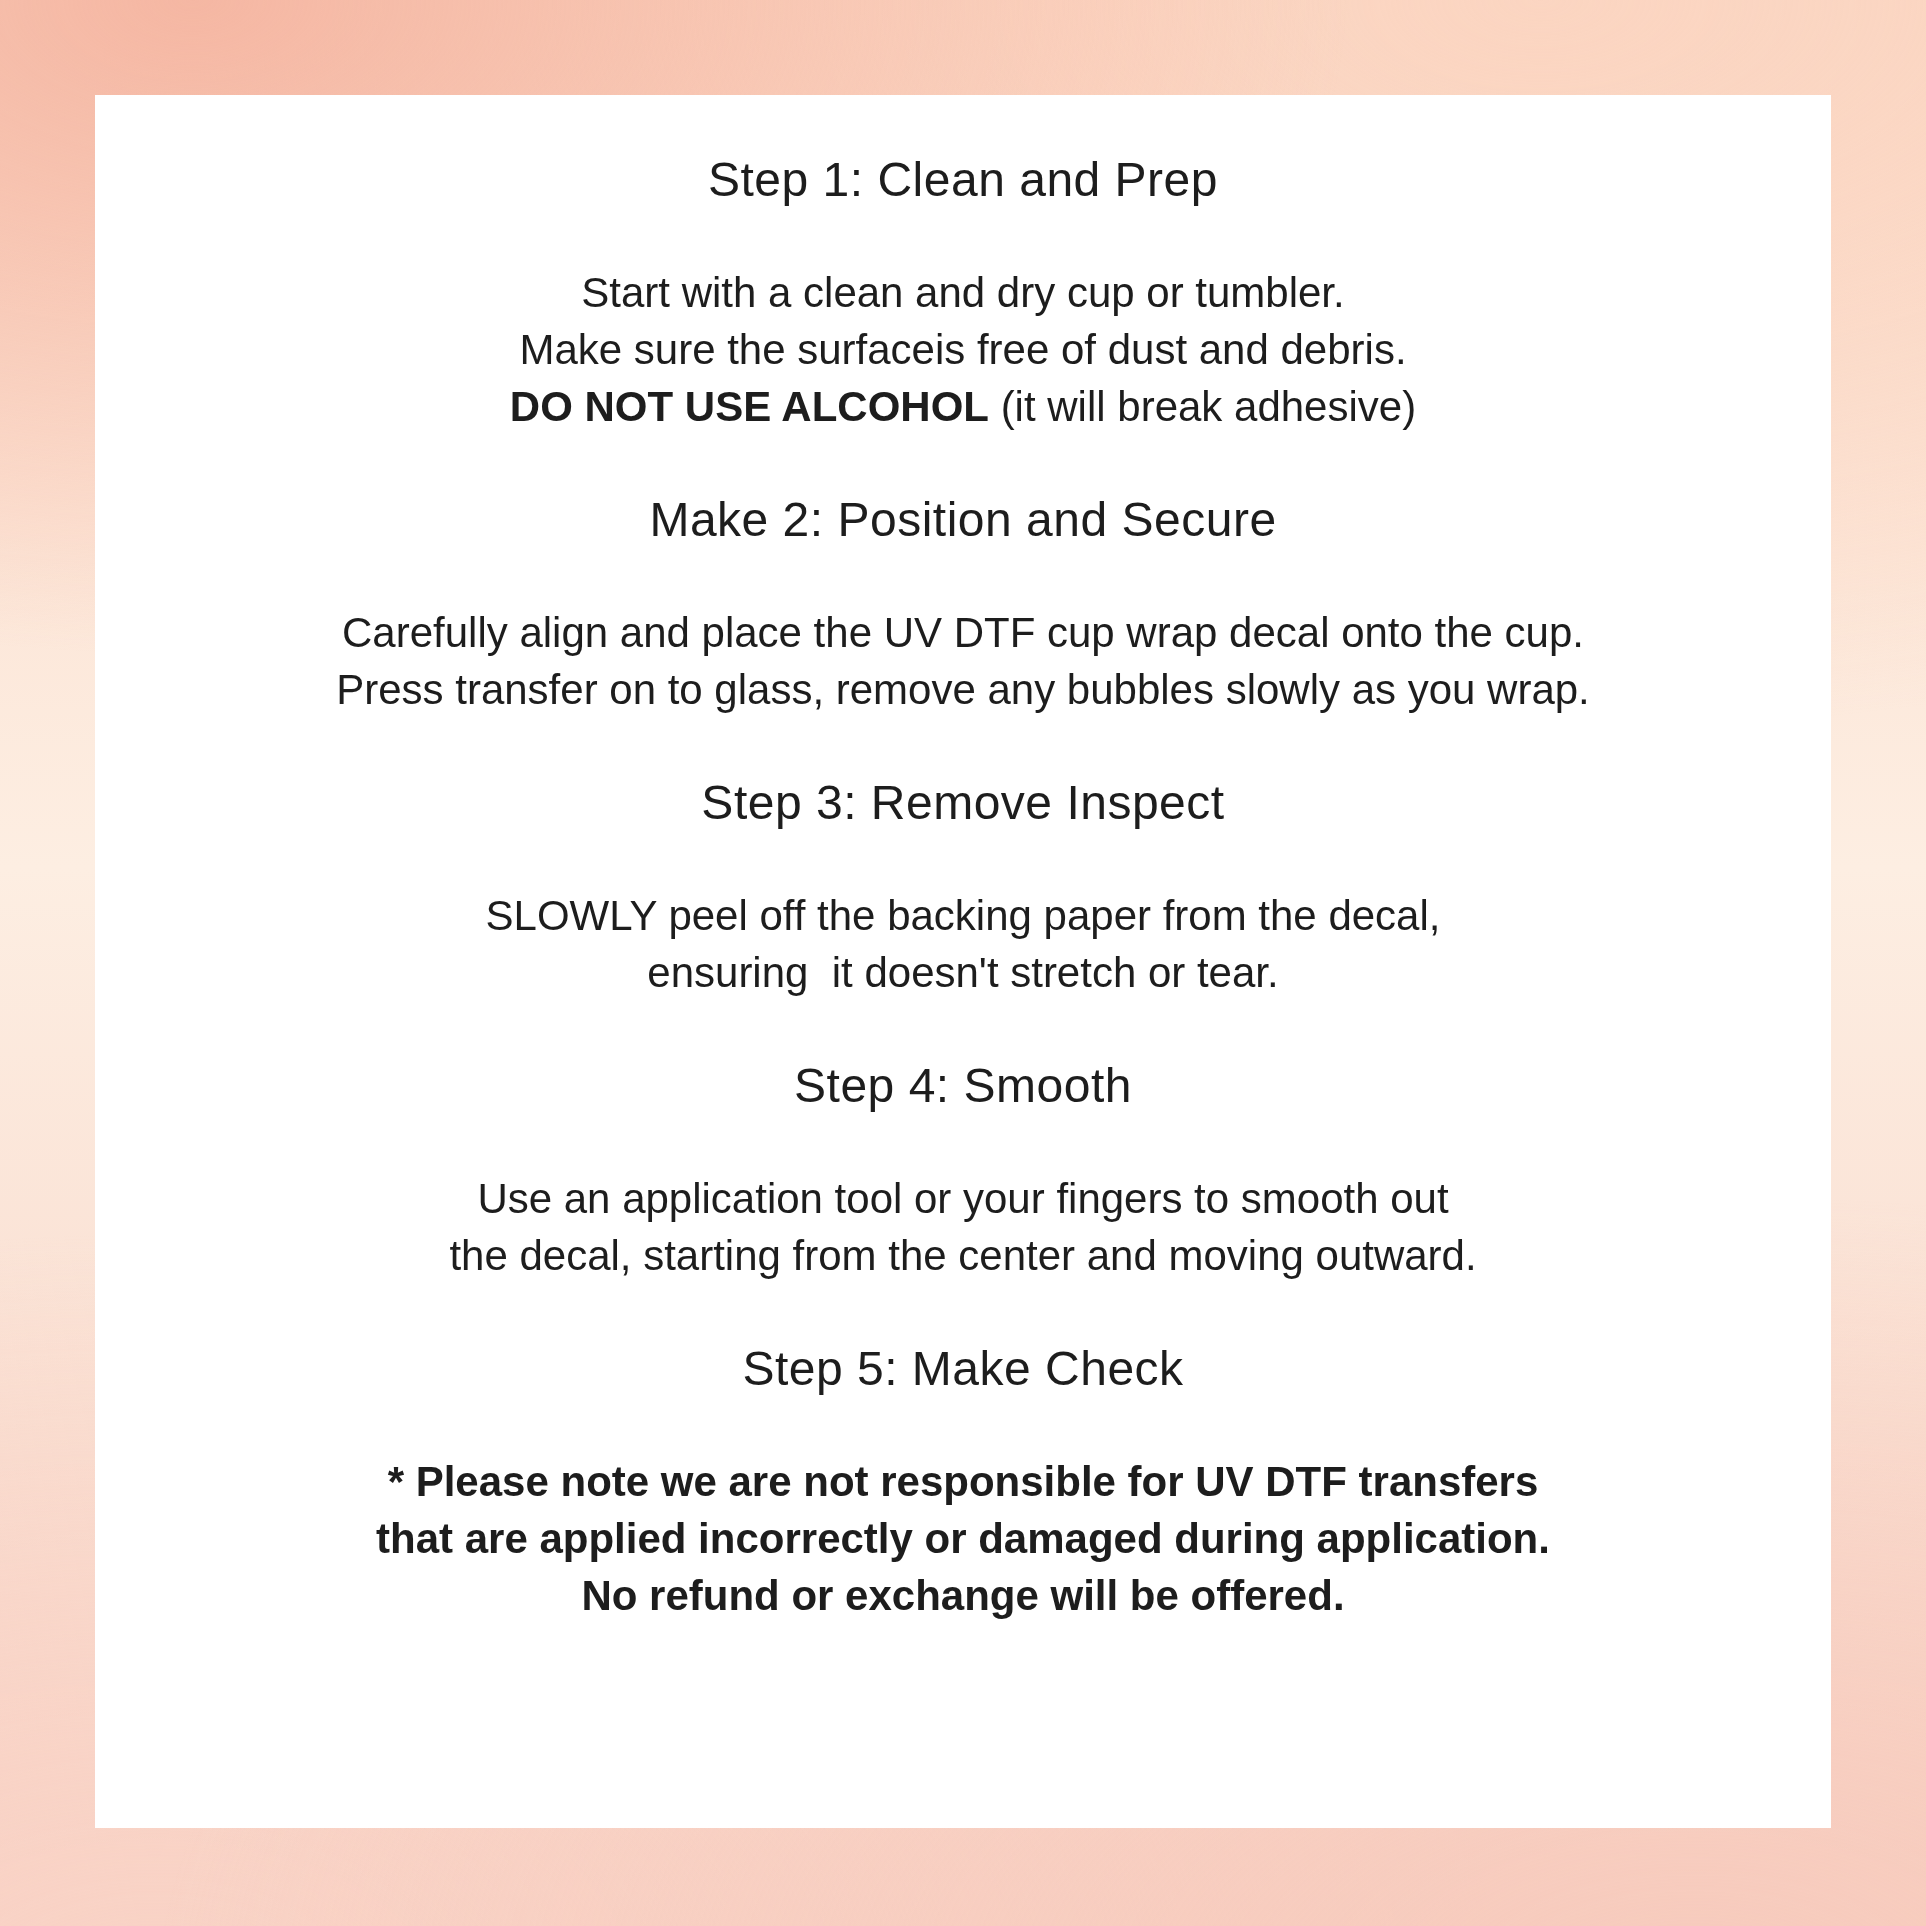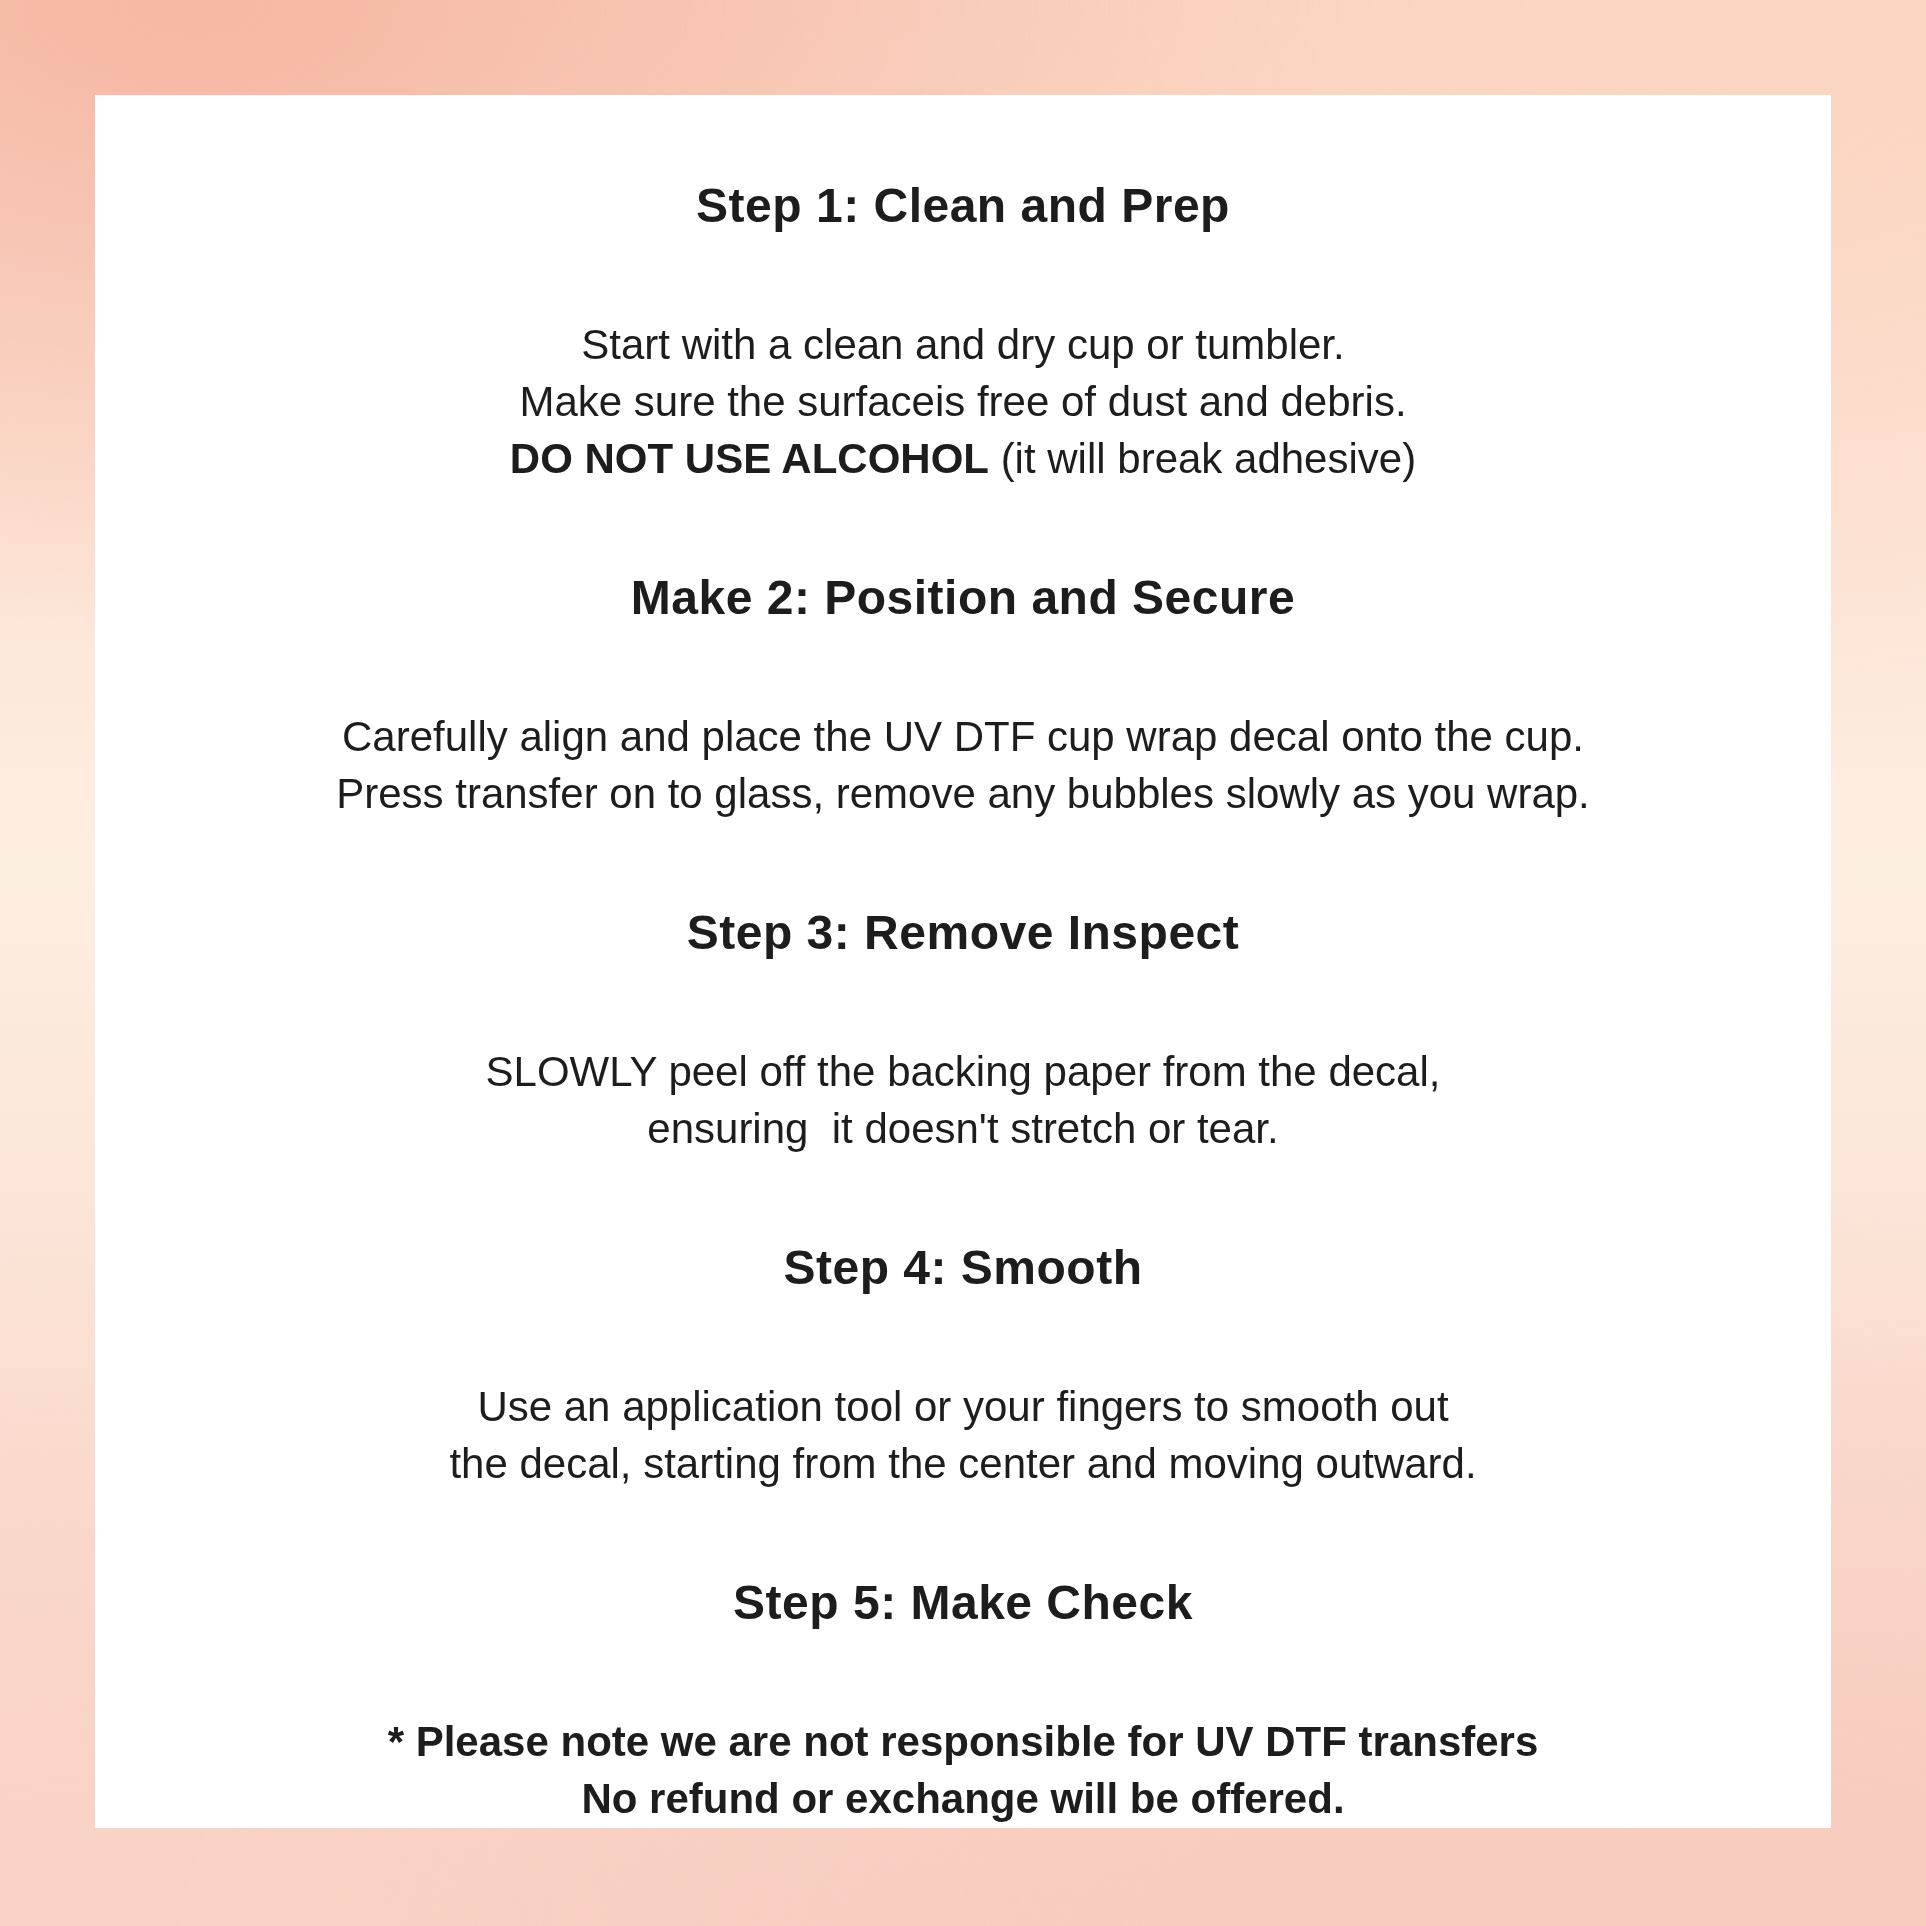--- a/index.html
+++ b/index.html
@@ -26,23 +26,23 @@
     left: 95px;
     top: 95px;
     width: 1736px;
     height: 1733px;
     background: #ffffff;
     color: #1d1d1d;
     text-align: center;
   }
   .step-heading {
     font-size: 48px;
-    font-weight: 700;
+    font-weight: 400;
     line-height: 57px;
-    margin: 82px 0;
+    margin: 56px 0;
     letter-spacing: 0.5px;
   }
   .para {
     margin: 13px;
   }
   .line {
     font-size: 42px;
     font-weight: 400;
     line-height: 57px;
     margin: 0;
@@ -87,17 +87,18 @@
   <h2 class="step-heading">Step 4: Smooth</h2>
   <div class="para">
     <p class="line">Use an application tool or your fingers to smooth out</p>
     <p class="line">the decal, starting from the center and moving outward.</p>
   </div>
 
   <h2 class="step-heading">Step 5: Make Check</h2>
 
   <div class="para disclaimer">
     <p class="line">* Please note we are not responsible for UV DTF transfers</p>
+    <p class="line">that are applied incorrectly or damaged during application.</p>
     <p class="line">No refund or exchange will be offered.</p>
   </div>
 
 </div>
 
 
 </body></html>

